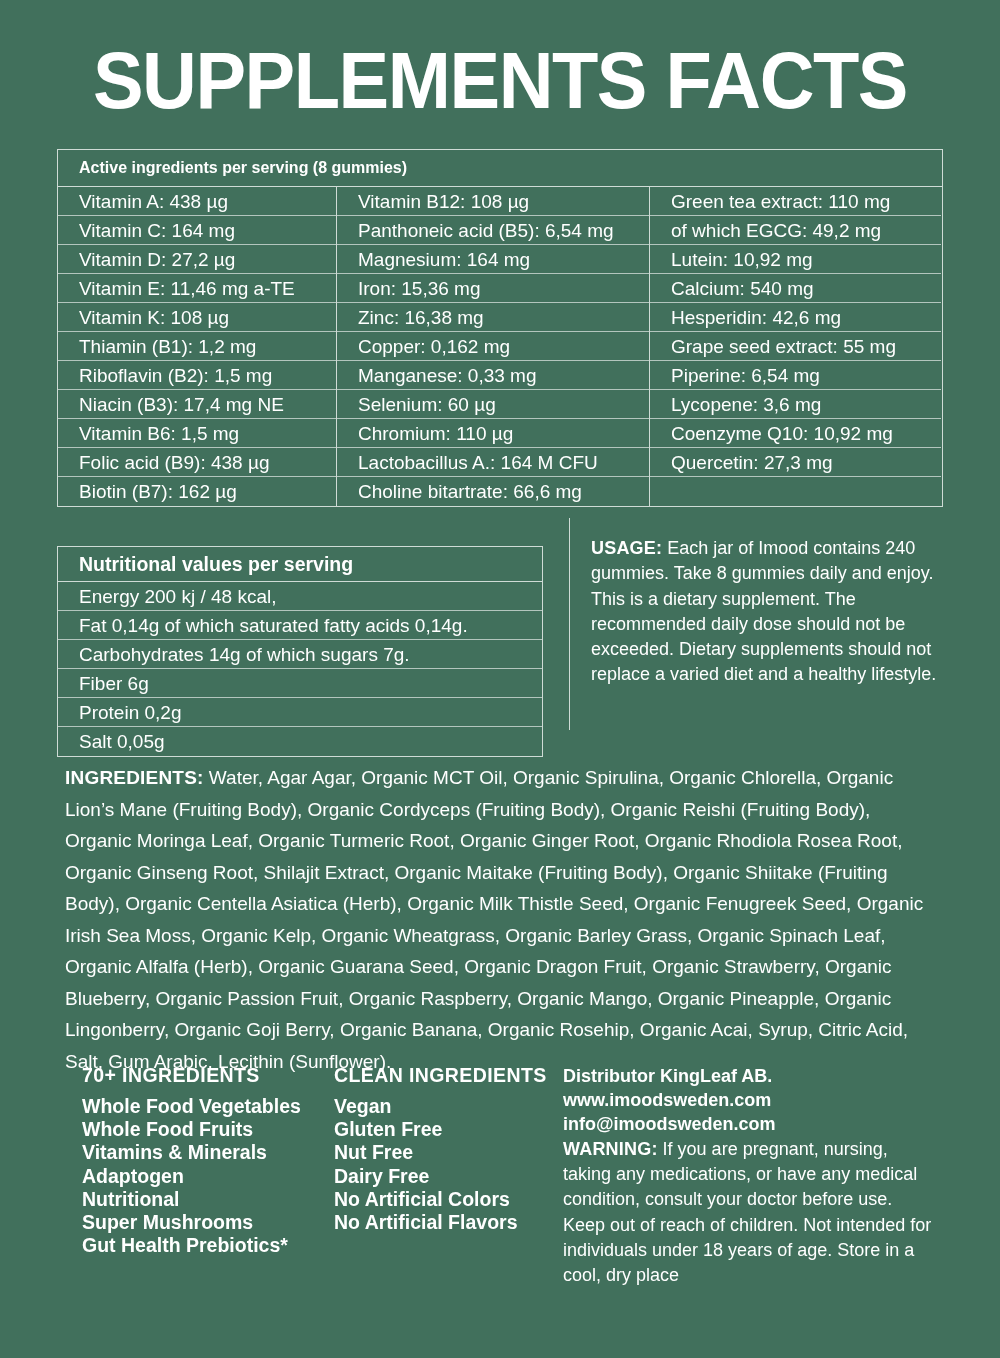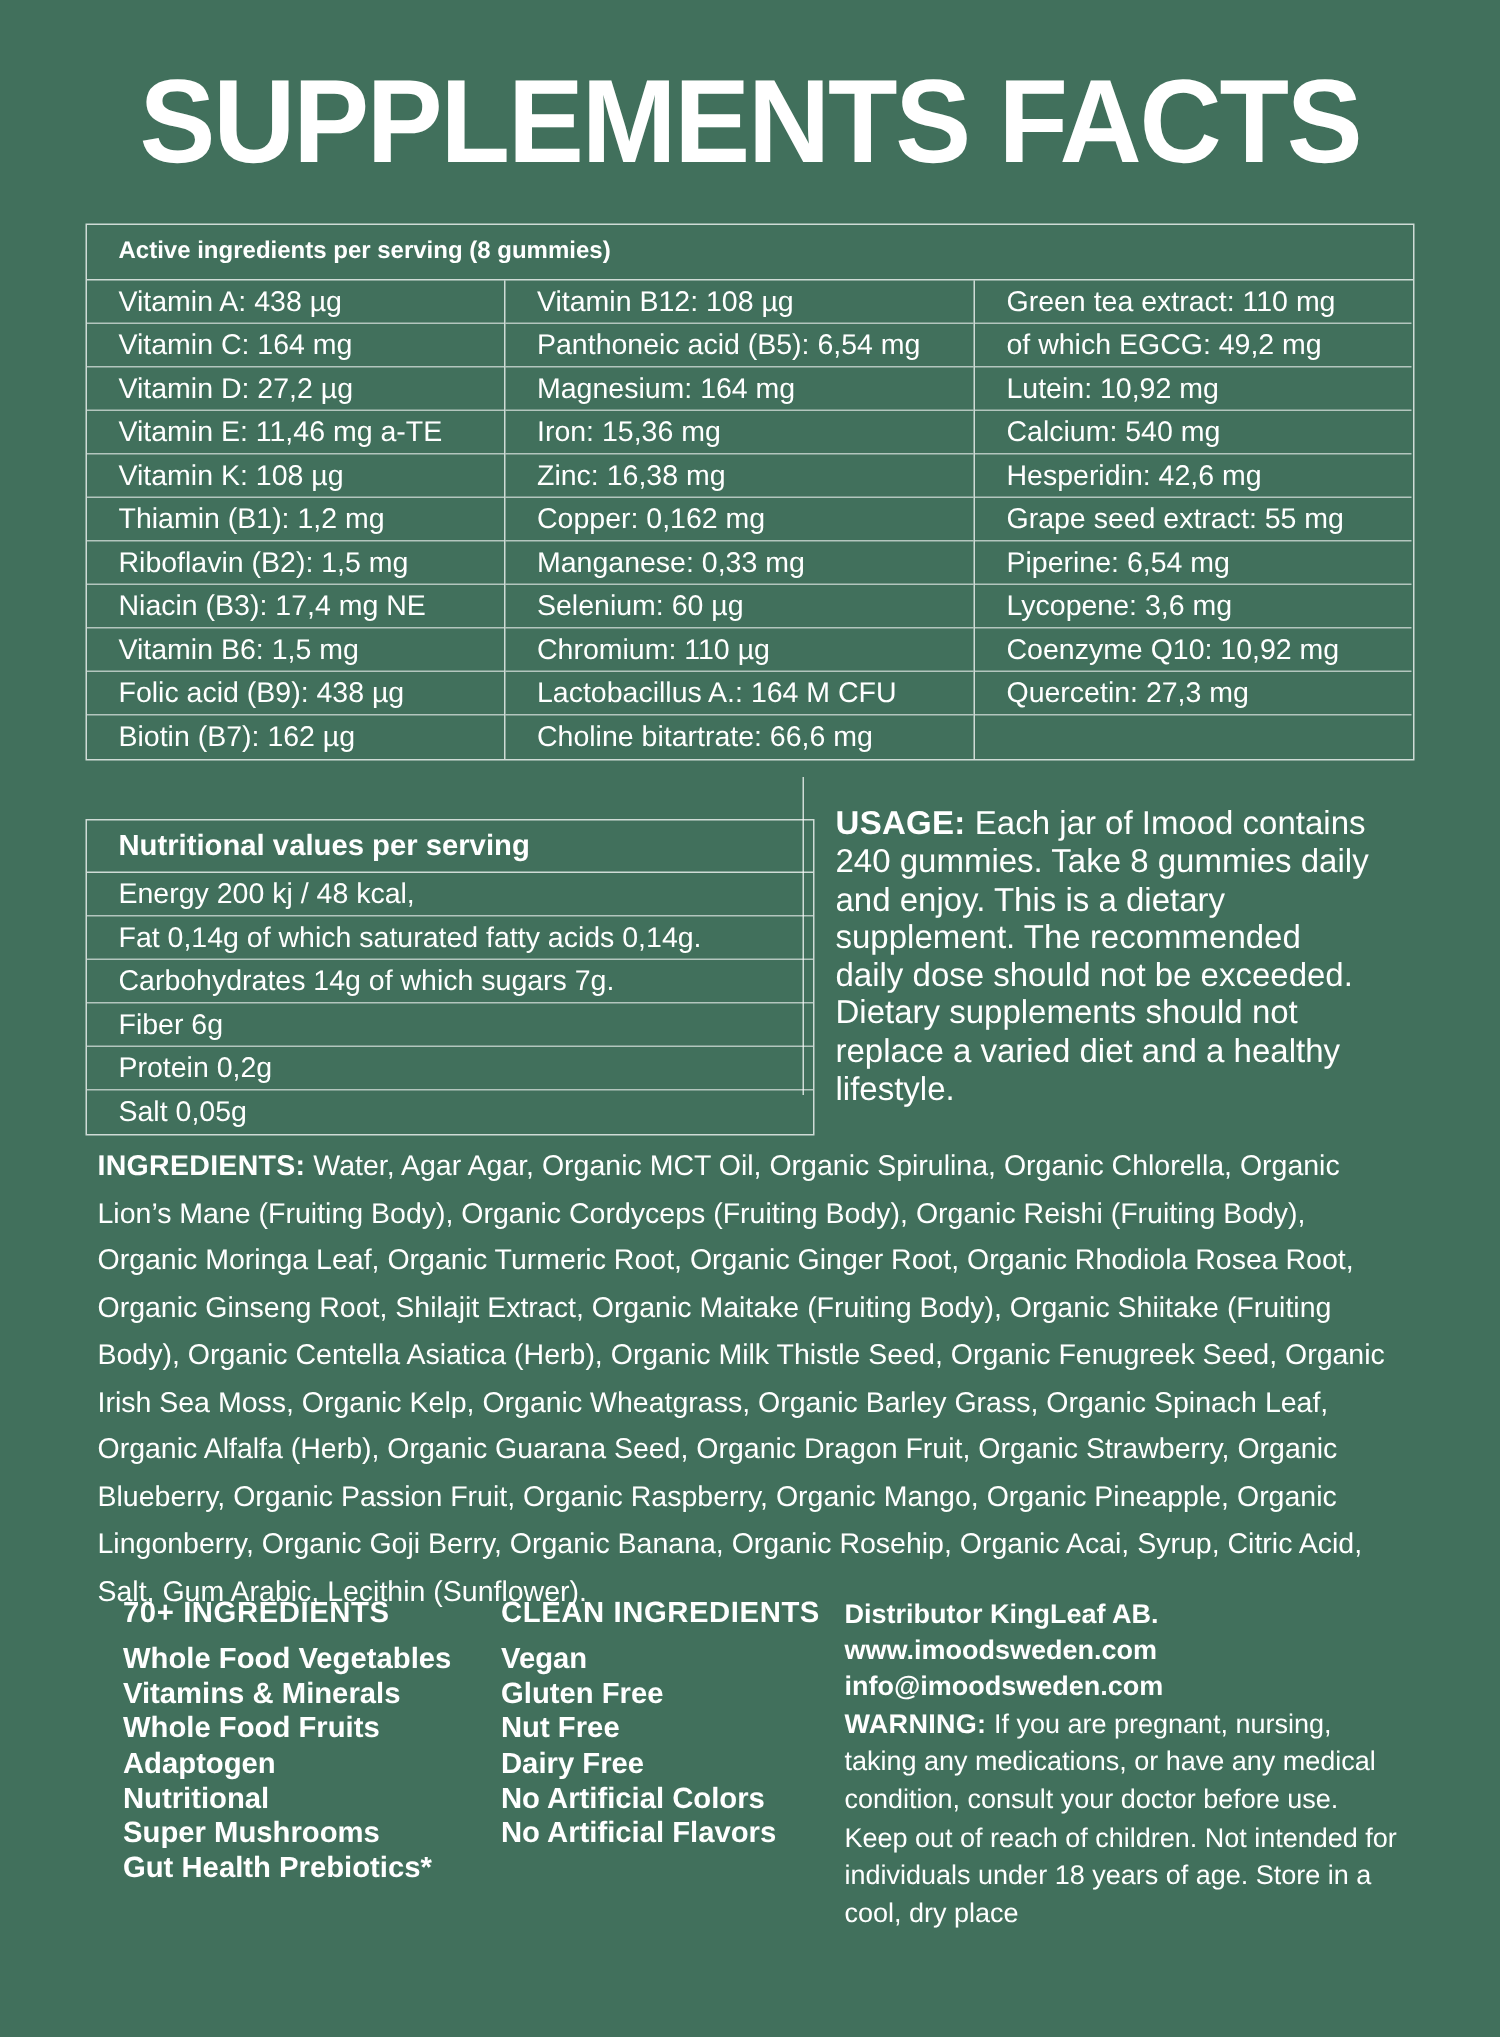--- a/index.html
+++ b/index.html
@@ -75,24 +75,24 @@
     font-size:19px;
     padding-left:21px;
     border-bottom:1px solid rgba(255,255,255,0.6);
     white-space:nowrap; overflow:hidden;
   }
   .nrow.last { border-bottom:none; }
 
   
   .usage {
     position:absolute;
-    left:535px; top:518px; width:398px; height:212px;
+    left:569px; top:518px; width:398px; height:212px;
     border-left:1px solid rgba(255,255,255,0.75);
     padding:18px 20px 0 21px;
-    font-size:22px;
+    font-size:18px;
     line-height:25.3px;
   }
   .usage b { font-weight:bold; letter-spacing:0.2px; }
 
   
   .ingredients {
     position:absolute;
     left:65px; top:762px; width:872px;
     font-size:19px;
     line-height:31.5px;
@@ -198,22 +198,22 @@
 
 <div class="ingredients">
   <b>INGREDIENTS:</b><span> Water, Agar Agar, Organic MCT Oil, Organic Spirulina, Organic Chlorella, Organic Lion’s Mane (Fruiting Body), Organic Cordyceps (Fruiting Body), Organic Reishi (Fruiting Body), Organic Moringa Leaf, Organic Turmeric Root, Organic Ginger Root, Organic Rhodiola Rosea Root, Organic Ginseng Root, Shilajit Extract, Organic Maitake (Fruiting Body), Organic Shiitake (Fruiting Body), Organic Centella Asiatica (Herb), Organic Milk Thistle Seed, Organic Fenugreek Seed, Organic Irish Sea Moss, Organic Kelp, Organic Wheatgrass, Organic Barley Grass, Organic Spinach Leaf, Organic Alfalfa (Herb), Organic Guarana Seed, Organic Dragon Fruit, Organic Strawberry, Organic Blueberry, Organic Passion Fruit, Organic Raspberry, Organic Mango, Organic Pineapple, Organic Lingonberry, Organic Goji Berry, Organic Banana, Organic Rosehip, Organic Acai, Syrup, Citric Acid, Salt, Gum Arabic, Lecithin (Sunflower).</span>
 </div>
 
 <div class="bottom">
 
   <div class="bcol bcol-1">
     <div class="bhead">70+ INGREDIENTS</div>
     <div class="bitem">Whole Food Vegetables</div>
+    <div class="bitem">Whole Food Fruits</div>
     <div class="bitem">Vitamins &amp; Minerals</div>
-    <div class="bitem">Whole Food Fruits</div>
     <div class="bitem">Adaptogen</div>
     <div class="bitem">Nutritional</div>
     <div class="bitem">Super Mushrooms</div>
     <div class="bitem">Gut Health Prebiotics*</div>
   </div>
 
   <div class="bcol bcol-2">
     <div class="bhead">CLEAN INGREDIENTS</div>
     <div class="bitem">Vegan</div>
     <div class="bitem">Gluten Free</div>

